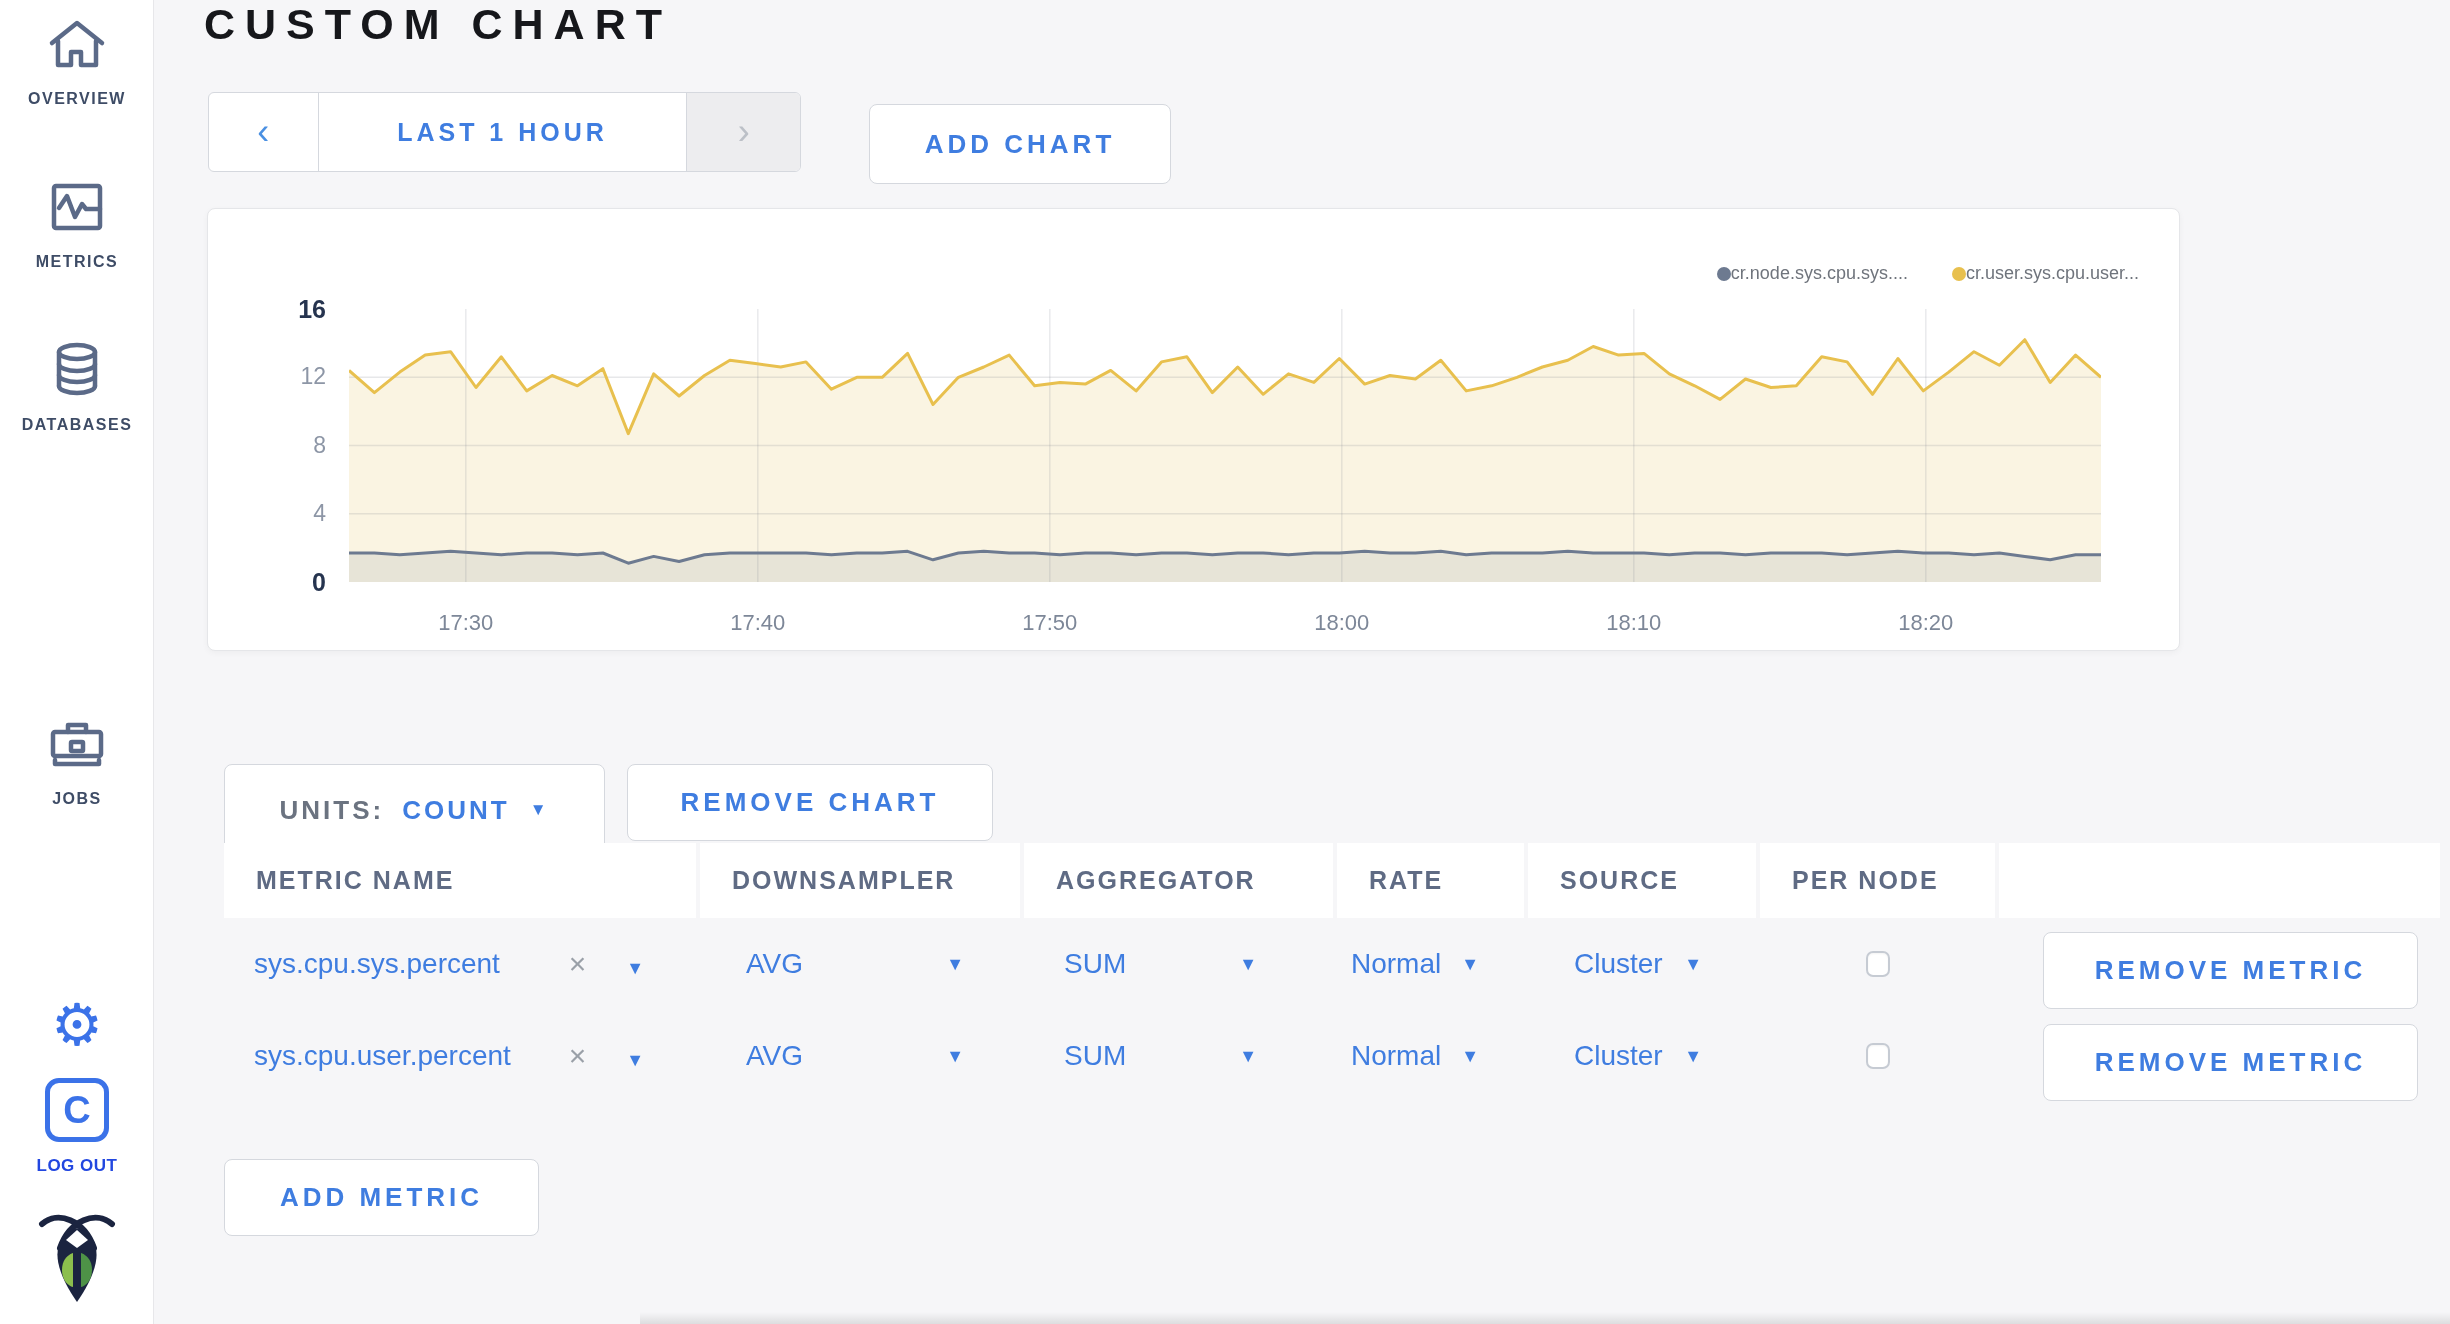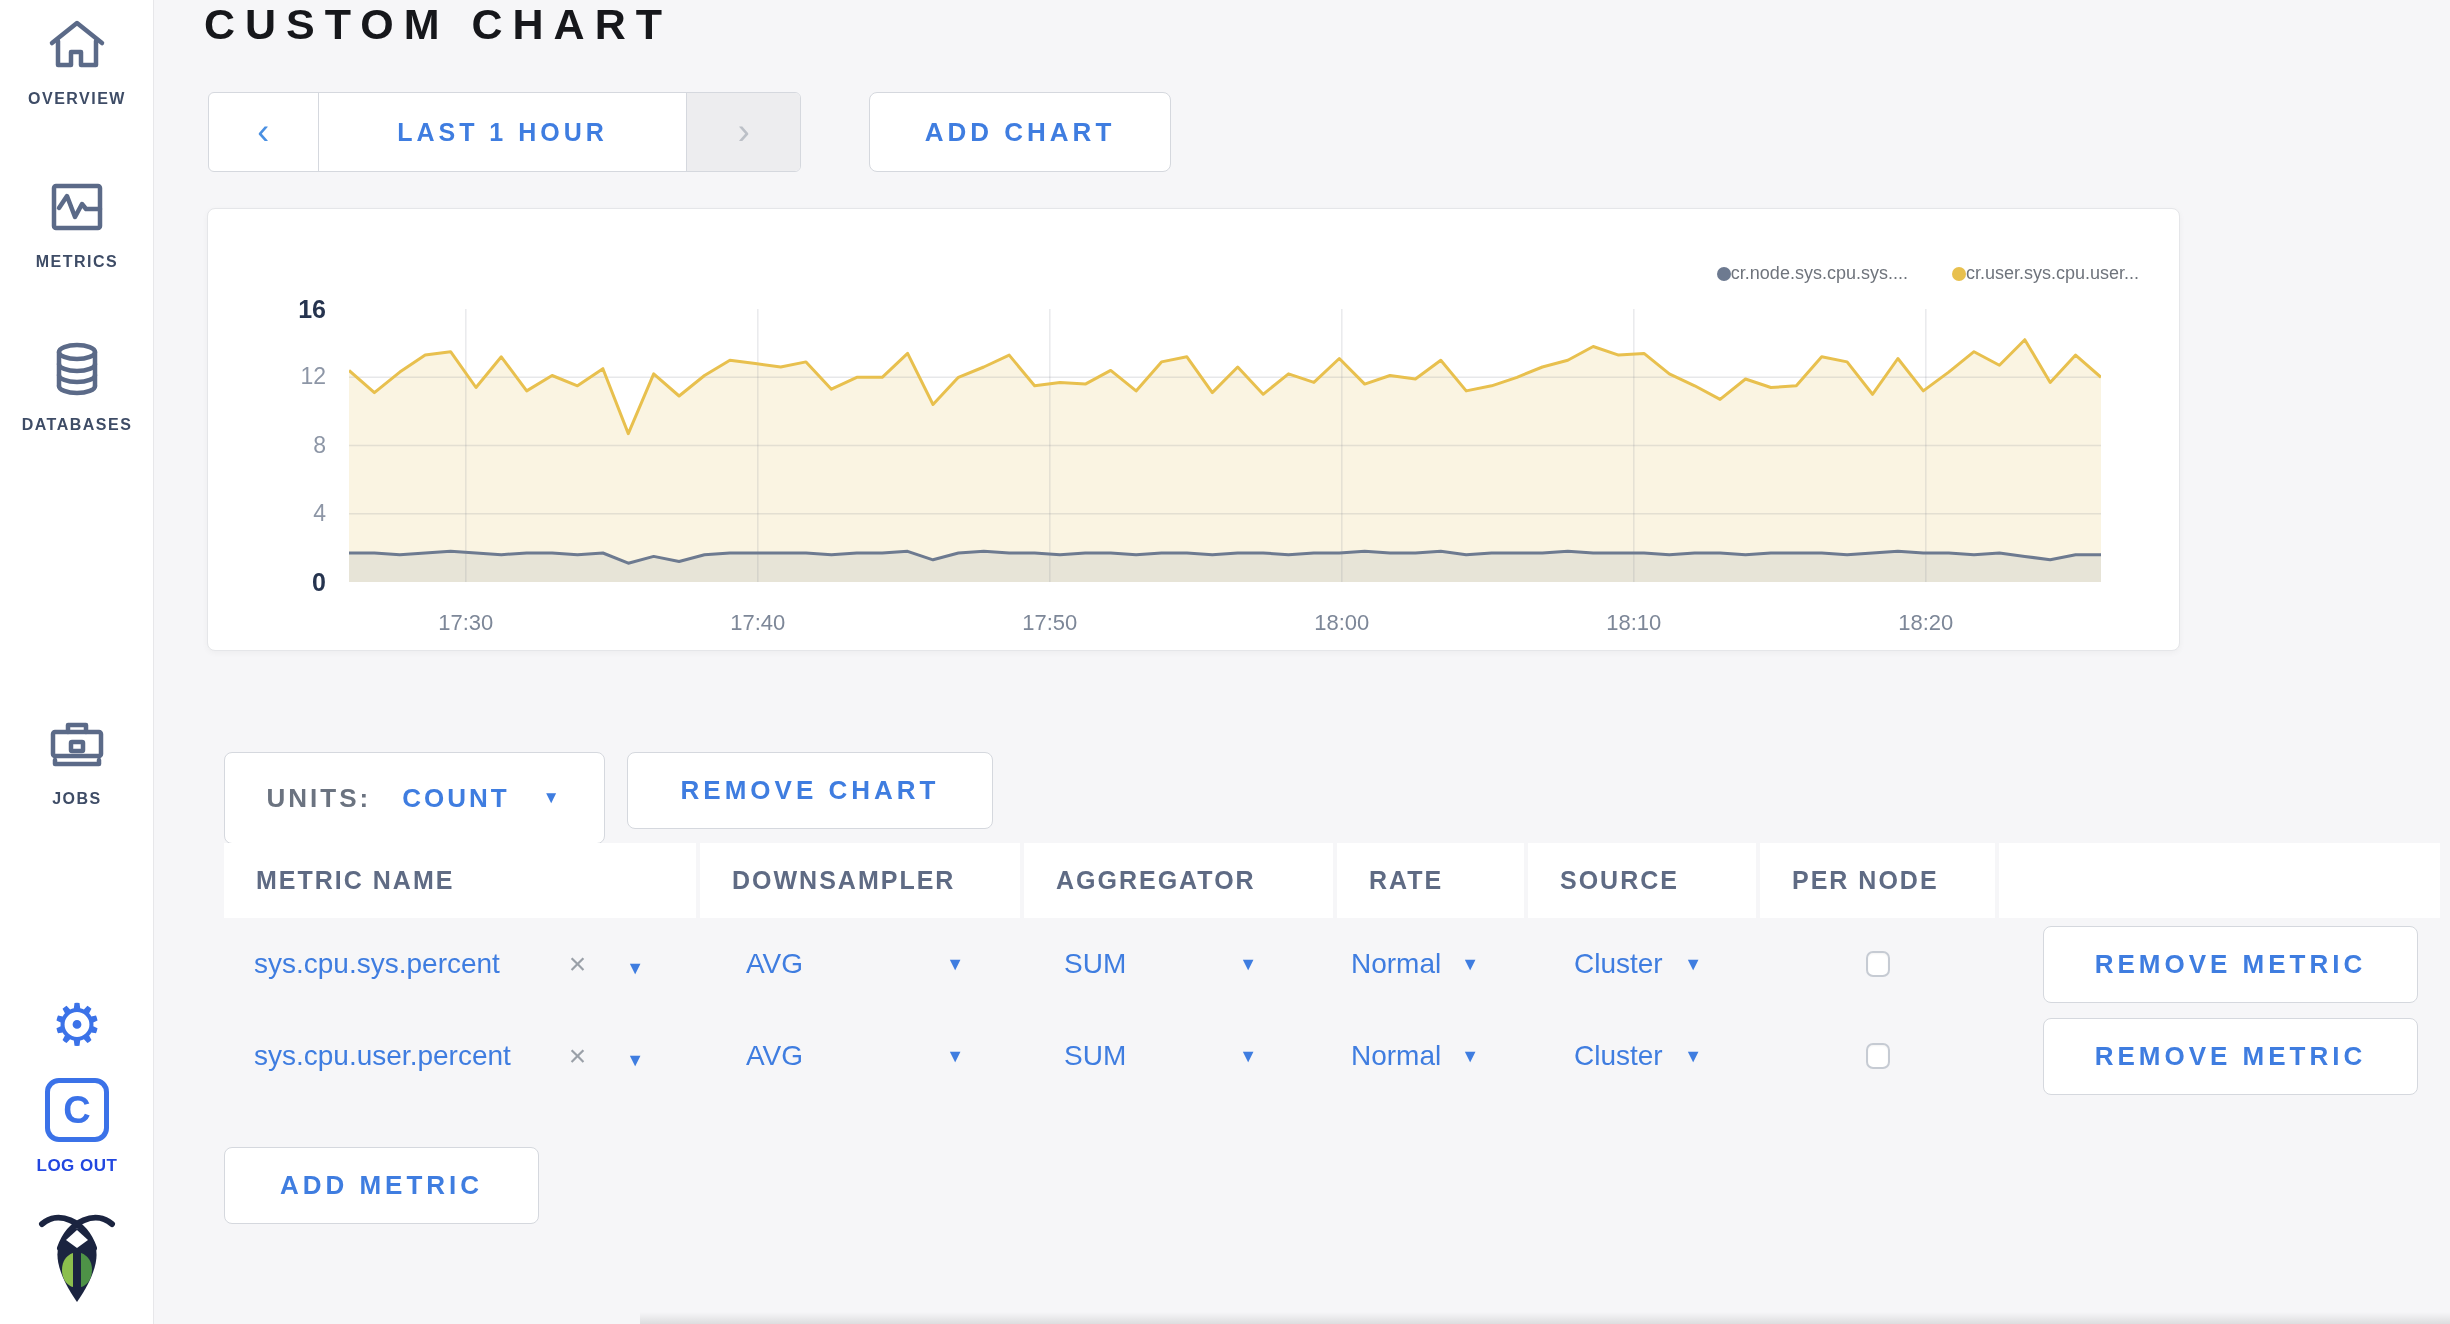--- a/index.html
+++ b/index.html
@@ -51,20 +51,21 @@
   }
   .time-next {
     width:114px; border-left:1px solid #d5d8de; background:#ededef;
     font-size:36px; color:#bcc0c7;
   }
   .btn {
     background:#fff; border:1px solid #d5d8de; border-radius:8px;
     color:#3f7de0; font-size:26px; font-weight:bold; letter-spacing:4px;
     display:flex; align-items:center; justify-content:center; cursor:pointer;
     font-family:"Liberation Sans", sans-serif;
+    margin-top:12px;
   }
   .add-chart-btn { position:absolute; left:869px; top:92px; width:302px; height:80px; }
 
   
   .chart-card {
     position:absolute; left:207px; top:208px; width:1973px; height:443px;
     background:#ffffff; border:1px solid #e5e6e9; border-radius:8px;
     box-shadow:0 2px 6px rgba(0,0,0,0.04);
   }
   .legend {
@@ -81,21 +82,21 @@
   }
   .y-label.major { font-size:25px; font-weight:bold; color:#26344f; }
   .x-label {
     position:absolute; width:120px; text-align:center; top:401px;
     font-size:22px; color:#7d8798;
   }
 
   
   .units-btn {
     position:absolute; left:224px; top:752px; width:381px; height:92px;
-    gap:13px; letter-spacing:3px;
+    gap:0; letter-spacing:3px;
   }
   .units-label { color:#6b7380; font-weight:bold; margin-right:18px; }
   .units-value { color:#3f7de0; font-weight:bold; }
   .caret { color:#3f7de0; font-size:17px; margin-left:20px; }
   .remove-chart-btn { position:absolute; left:627px; top:752px; width:366px; height:77px; }
 
   
   .metrics-table { position:absolute; left:224px; top:843px; width:2216px; }
   .tgrid {
     display:grid; grid-template-columns:472px 320px 309px 187px 228px 235px 441px;

